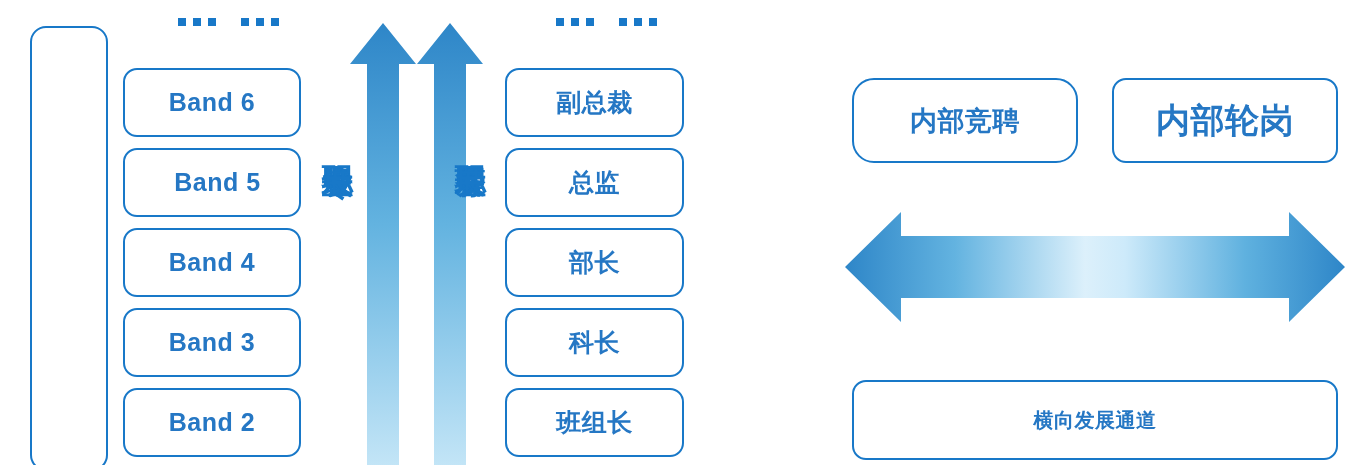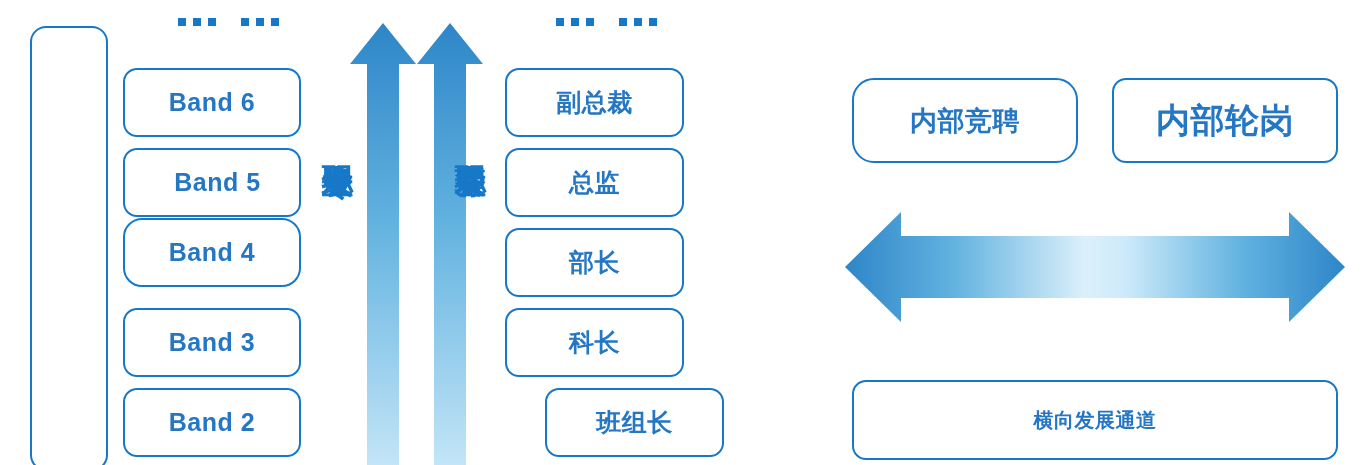--- a/index.html
+++ b/index.html
@@ -168,21 +168,21 @@
     <span class="dot"></span>
     <span class="dot"></span>
   </div>
 
   <div class="obox band-box" style="top:68px;">
       <span>Band 6</span>
     </div>
   <div class="obox band-box" style="top:148px;padding-left:11px;">
       <span>Band 5</span>
     </div>
-  <div class="obox band-box" style="top:218px;border-radius:19px;">
+  <div class="obox band-box" style="top:228px;">
       <span>Band 4</span>
     </div>
   <div class="obox band-box" style="top:308px;">
       <span>Band 3</span>
     </div>
   <div class="obox band-box" style="top:388px;">
       <span>Band 2</span>
     </div>
 
   <div class="dots" id="dots-roles">
@@ -200,21 +200,21 @@
     </div>
   <div class="obox role-box" style="top:148px;">
       <span>总监</span>
     </div>
   <div class="obox role-box" style="top:308px;">
       <span>科长</span>
     </div>
   <div class="obox role-box" style="top:228px;">
       <span>部长</span>
     </div>
-  <div class="obox role-box" style="top:388px;margin-left:40px;">
+  <div class="obox role-box" style="top:388px;">
       <span>班组长</span>
     </div>
 
   <svg class="uparrow" id="uparrow-professional" viewBox="0 0 66 448" preserveAspectRatio="none">
     <defs>
       <linearGradient id="gradUpA" x1="0" y1="0" x2="0" y2="1">
         <stop offset="0" stop-color="#2E86C8"></stop>
         <stop offset="0.45" stop-color="#63B3E0"></stop>
         <stop offset="1" stop-color="#C5E6F7"></stop>
       </linearGradient>

